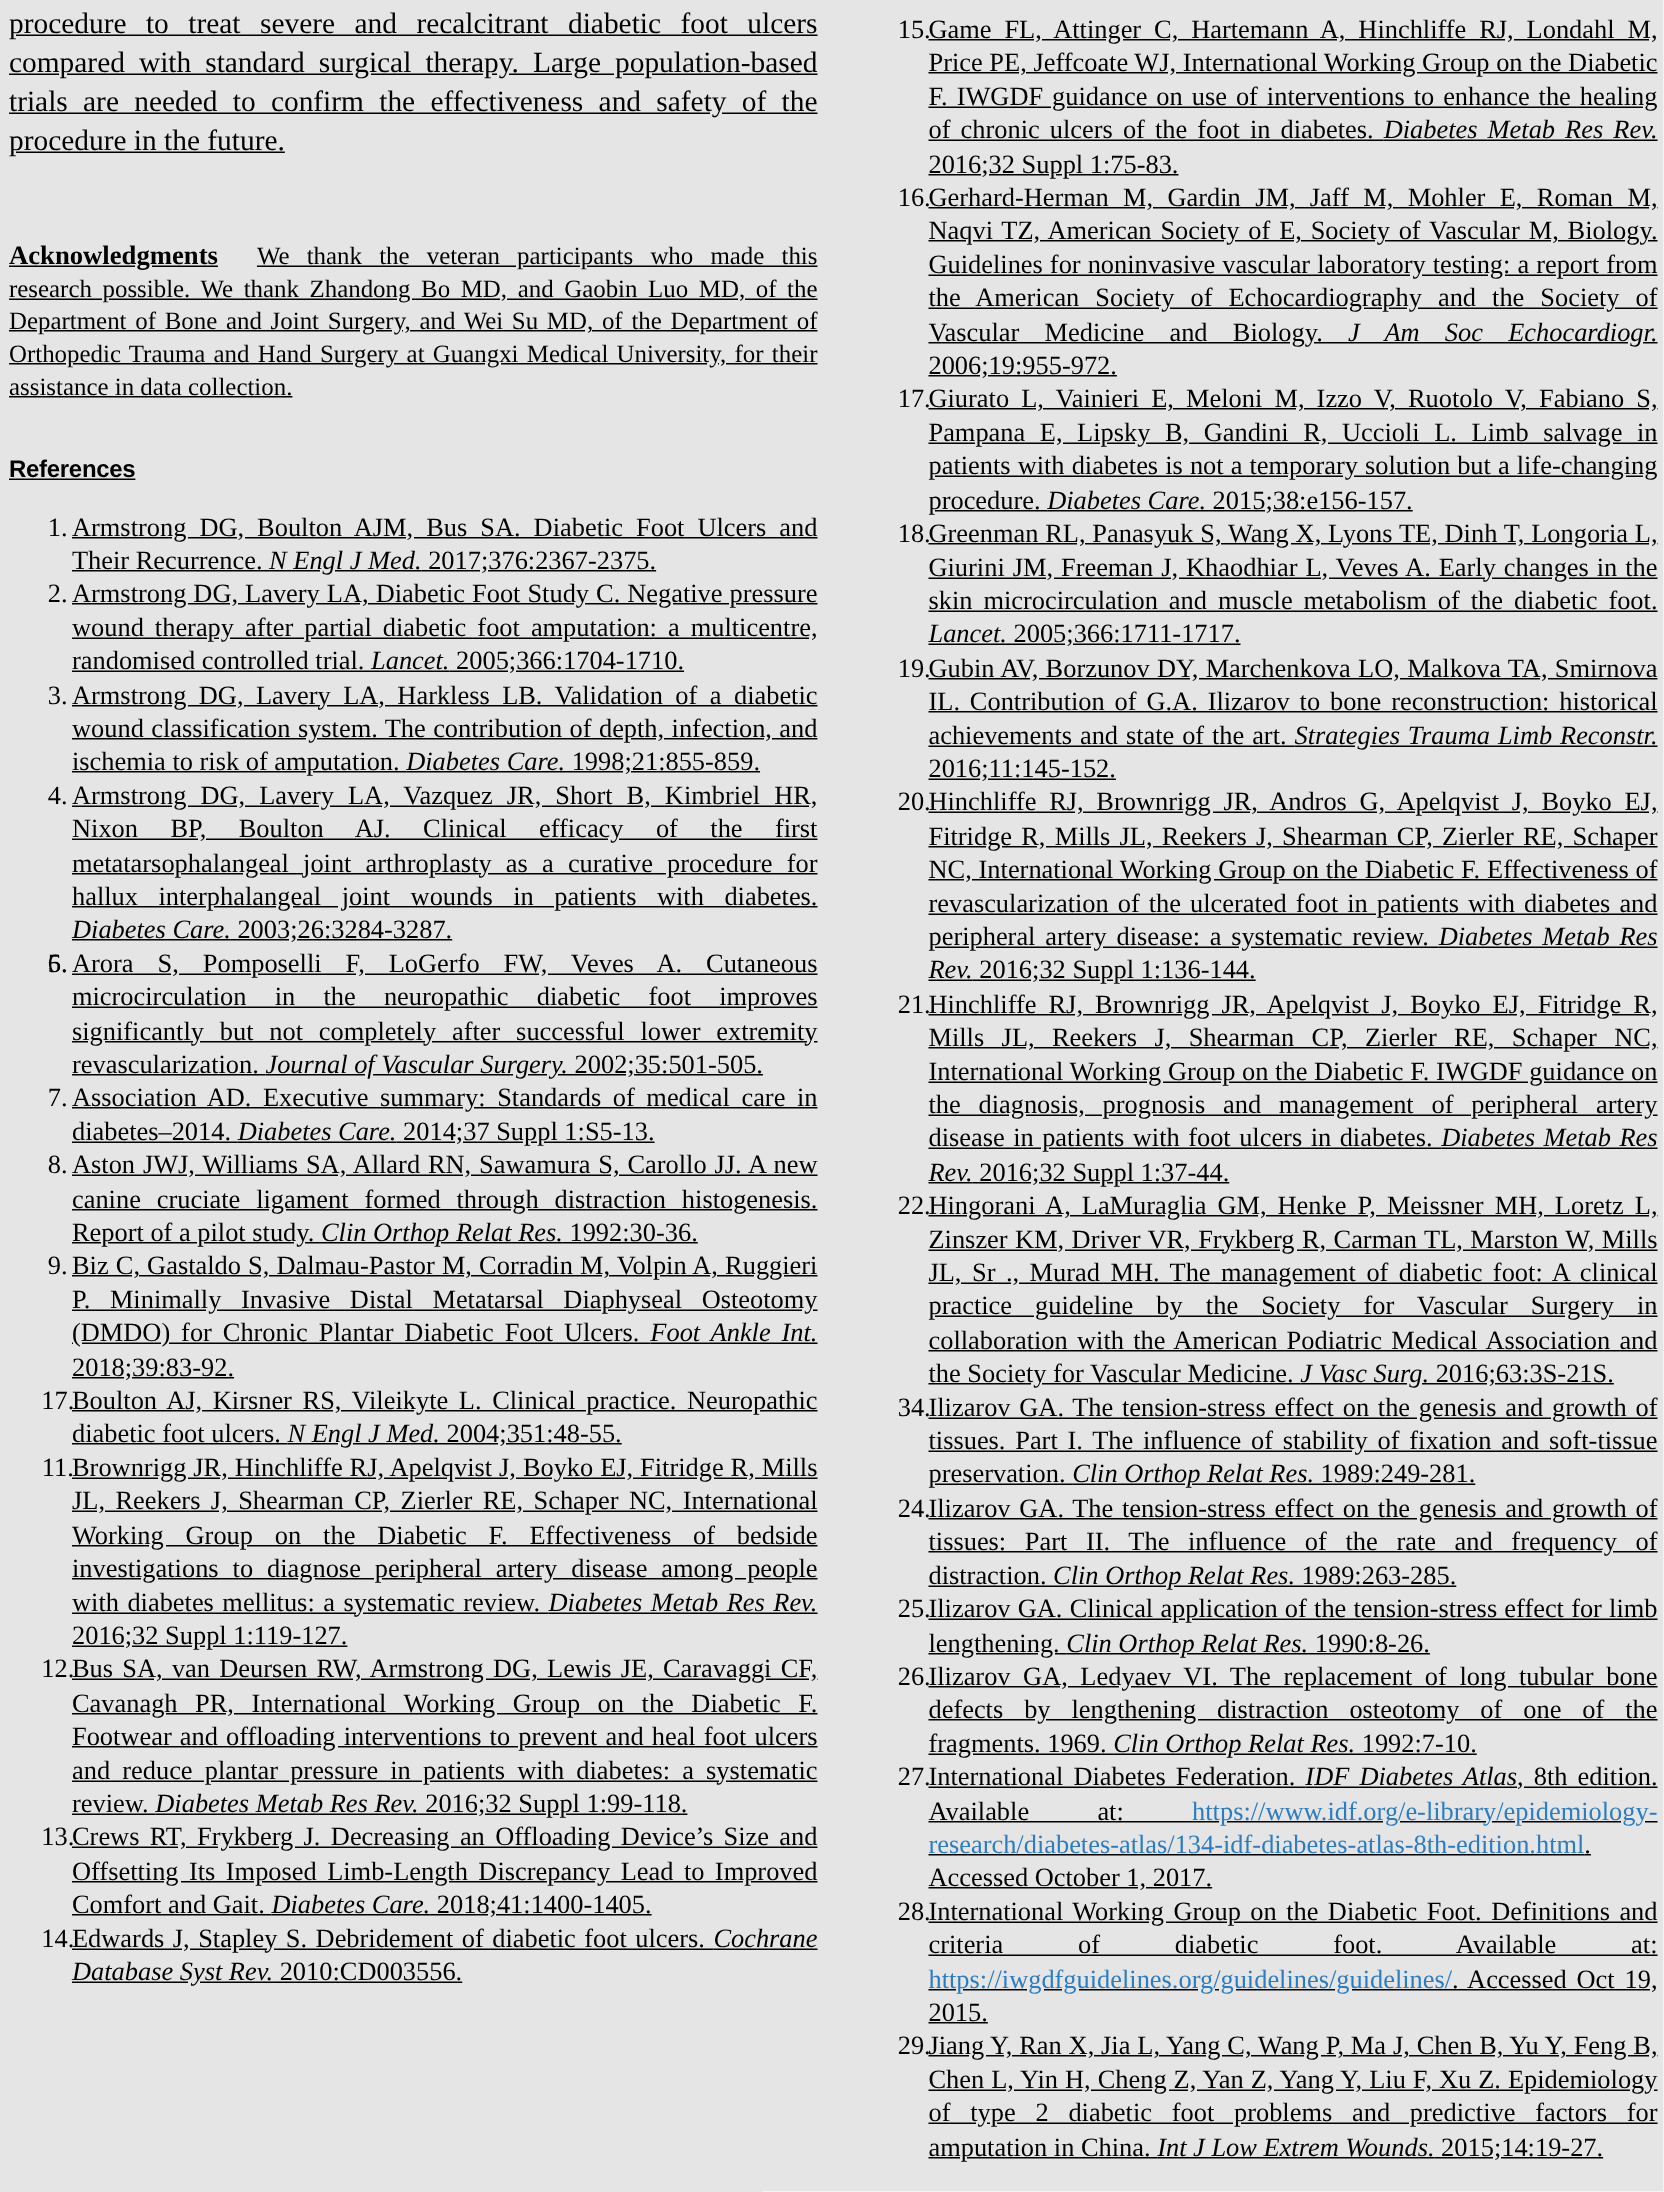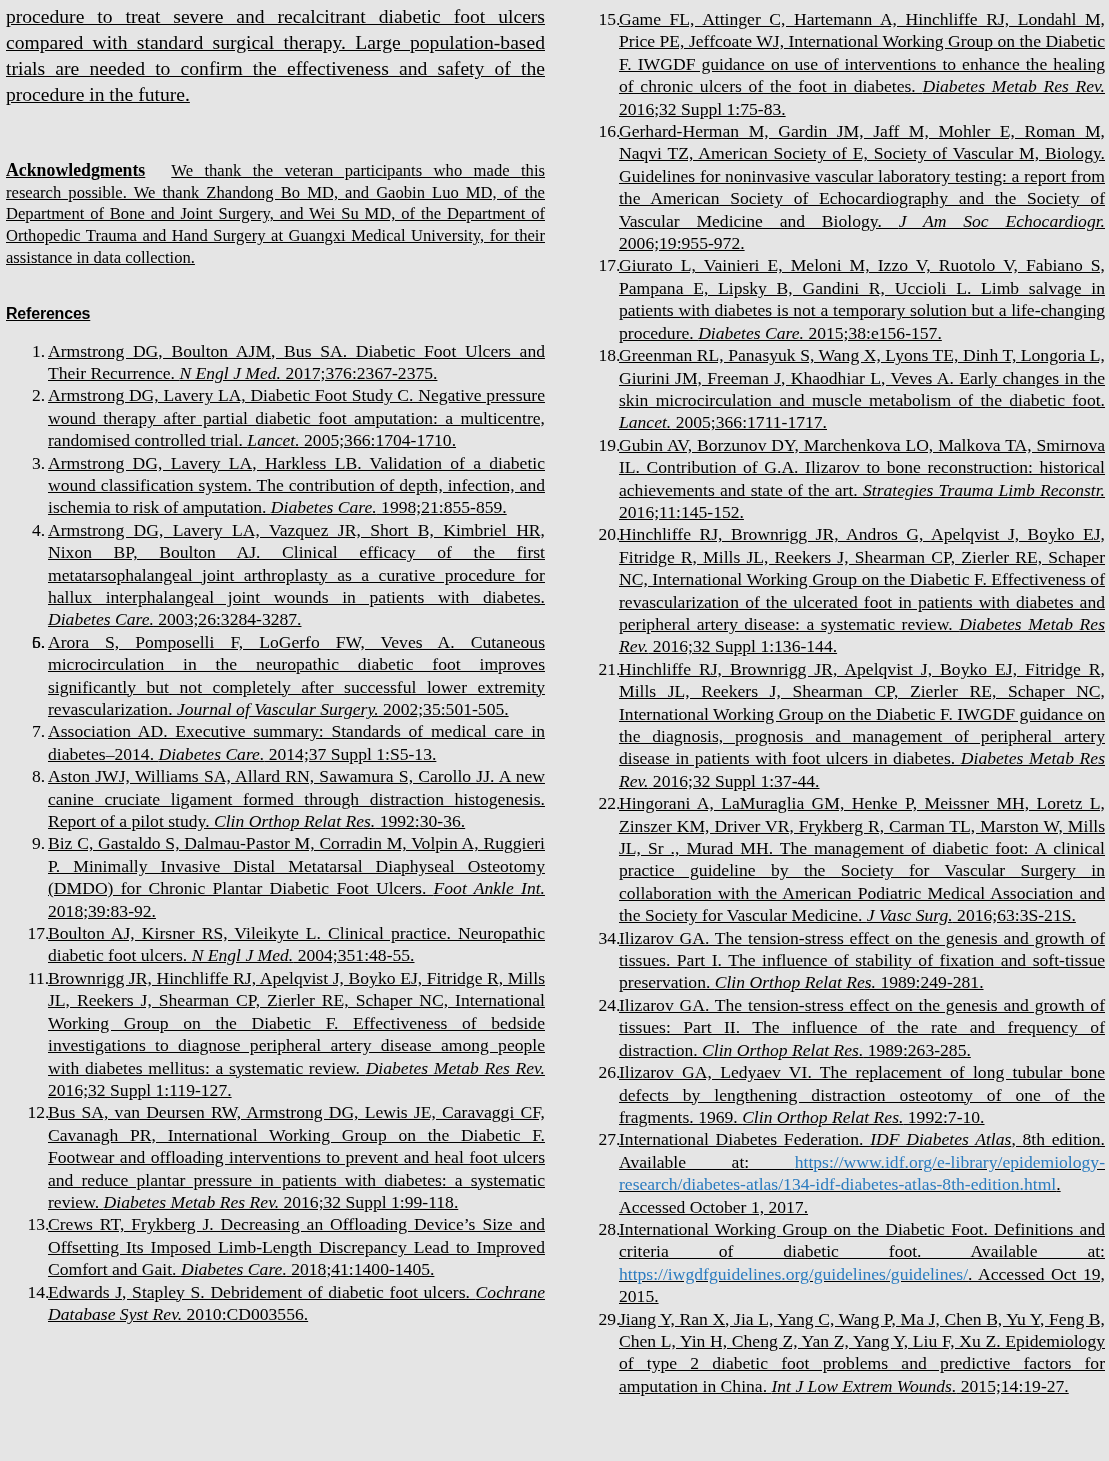--- a/index.html
+++ b/index.html
@@ -111,19 +111,20 @@
         <li><span class="num">15.</span><span class="ref-text"><span>Game FL, Attinger C, Hartemann A, Hinchliffe RJ, Londahl M, Price PE, Jeffcoate WJ, International Working Group on the Diabetic F. IWGDF guidance on use of interventions to enhance the healing of chronic ulcers of the foot in diabetes. </span><i>Diabetes Metab Res Rev.</i><span> 2016;32 Suppl 1:75-83.</span></span></li>
         <li><span class="num">16.</span><span class="ref-text"><span>Gerhard-Herman M, Gardin JM, Jaff M, Mohler E, Roman M, Naqvi TZ, American Society of E, Society of Vascular M, Biology. Guidelines for noninvasive vascular laboratory testing: a report from the American Society of Echocardiography and the Society of Vascular Medicine and Biology. </span><i>J Am Soc Echocardiogr.</i><span> 2006;19:955-972.</span></span></li>
         <li><span class="num">17.</span><span class="ref-text"><span>Giurato L, Vainieri E, Meloni M, Izzo V, Ruotolo V, Fabiano S, Pampana E, Lipsky B, Gandini R, Uccioli L. Limb salvage in patients with diabetes is not a temporary solution but a life-changing procedure. </span><i>Diabetes Care.</i><span> 2015;38:e156-157.</span></span></li>
         <li><span class="num">18.</span><span class="ref-text"><span>Greenman RL, Panasyuk S, Wang X, Lyons TE, Dinh T, Longoria L, Giurini JM, Freeman J, Khaodhiar L, Veves A. Early changes in the skin microcirculation and muscle metabolism of the diabetic foot. </span><i>Lancet.</i><span> 2005;366:1711-1717.</span></span></li>
         <li><span class="num">19.</span><span class="ref-text"><span>Gubin AV, Borzunov DY, Marchenkova LO, Malkova TA, Smirnova IL. Contribution of G.A. Ilizarov to bone reconstruction: historical achievements and state of the art. </span><i>Strategies Trauma Limb Reconstr.</i><span> 2016;11:145-152.</span></span></li>
         <li><span class="num">20.</span><span class="ref-text"><span>Hinchliffe RJ, Brownrigg JR, Andros G, Apelqvist J, Boyko EJ, Fitridge R, Mills JL, Reekers J, Shearman CP, Zierler RE, Schaper NC, International Working Group on the Diabetic F. Effectiveness of revascularization of the ulcerated foot in patients with diabetes and peripheral artery disease: a systematic review. </span><i>Diabetes Metab Res Rev.</i><span> 2016;32 Suppl 1:136-144.</span></span></li>
         <li><span class="num">21.</span><span class="ref-text"><span>Hinchliffe RJ, Brownrigg JR, Apelqvist J, Boyko EJ, Fitridge R, Mills JL, Reekers J, Shearman CP, Zierler RE, Schaper NC, International Working Group on the Diabetic F. IWGDF guidance on the diagnosis, prognosis and management of peripheral artery disease in patients with foot ulcers in diabetes. </span><i>Diabetes Metab Res Rev.</i><span> 2016;32 Suppl 1:37-44.</span></span></li>
         <li><span class="num">22.</span><span class="ref-text"><span>Hingorani A, LaMuraglia GM, Henke P, Meissner MH, Loretz L, Zinszer KM, Driver VR, Frykberg R, Carman TL, Marston W, Mills JL, Sr ., Murad MH. The management of diabetic foot: A clinical practice guideline by the Society for Vascular Surgery in collaboration with the American Podiatric Medical Association and the Society for Vascular Medicine. </span><i>J Vasc Surg.</i><span> 2016;63:3S-21S.</span></span></li>
         <li><span class="num">34.</span><span class="ref-text"><span>Ilizarov GA. The tension-stress effect on the genesis and growth of tissues. Part I. The influence of stability of fixation and soft-tissue preservation. </span><i>Clin Orthop Relat Res.</i><span> 1989:249-281.</span></span></li>
         <li><span class="num">24.</span><span class="ref-text"><span>Ilizarov GA. The tension-stress effect on the genesis and growth of tissues: Part II. The influence of the rate and frequency of distraction. </span><i>Clin Orthop Relat Res.</i><span> 1989:263-285.</span></span></li>
+        <li><span class="num">25.</span><span class="ref-text"><span>Ilizarov GA. Clinical application of the tension-stress effect for limb lengthening. </span><i>Clin Orthop Relat Res.</i><span> 1990:8-26.</span></span></li>
         <li><span class="num">26.</span><span class="ref-text"><span>Ilizarov GA, Ledyaev VI. The replacement of long tubular bone defects by lengthening distraction osteotomy of one of the fragments. 1969. </span><i>Clin Orthop Relat Res.</i><span> 1992:7-10.</span></span></li>
         <li><span class="num">27.</span><span class="ref-text"><span>International Diabetes Federation. </span><i>IDF Diabetes Atlas</i><span>, 8th edition. Available at: </span><a class="ref-link">https://www.idf.org/e-library/epidemiology-research/diabetes-atlas/134-idf-diabetes-atlas-8th-edition.html</a><span>. Accessed October 1, 2017.</span></span></li>
         <li><span class="num">28.</span><span class="ref-text"><span>International Working Group on the Diabetic Foot. Definitions and criteria of diabetic foot. Available at: </span><a class="ref-link">https://iwgdfguidelines.org/guidelines/guidelines/</a><span>. Accessed Oct 19, 2015.</span></span></li>
         <li><span class="num">29.</span><span class="ref-text"><span>Jiang Y, Ran X, Jia L, Yang C, Wang P, Ma J, Chen B, Yu Y, Feng B, Chen L, Yin H, Cheng Z, Yan Z, Yang Y, Liu F, Xu Z. Epidemiology of type 2 diabetic foot problems and predictive factors for amputation in China. </span><i>Int J Low Extrem Wounds.</i><span> 2015;14:19-27.</span></span></li>
       </ol>
   </div>
 </div>
 
 </body></html>

